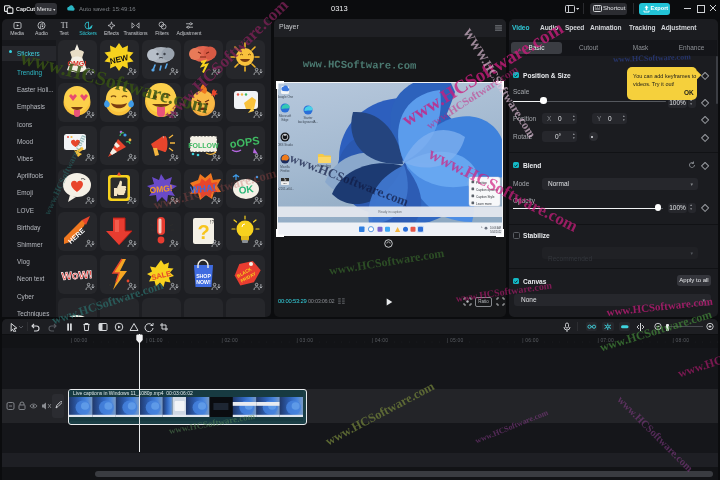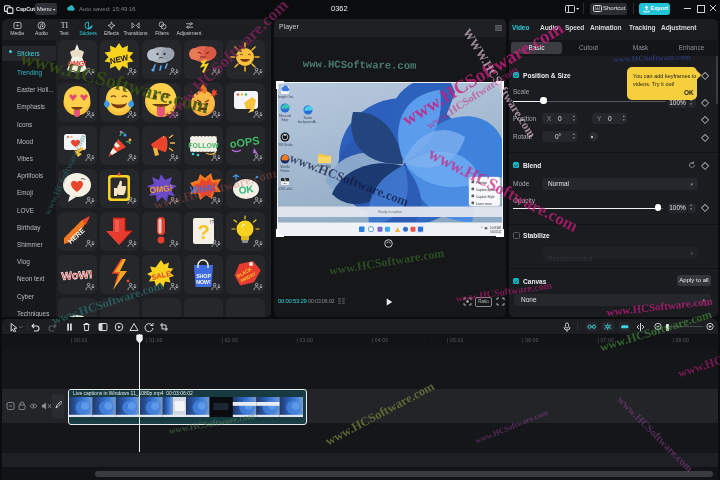--- a/index.html
+++ b/index.html
@@ -21,21 +21,21 @@
   <svg class="abs" style="left:4px;top:4.5px;" width="10" height="9" viewBox="0 0 10 9">
     <rect x="0.5" y="0.8" width="5.6" height="5.6" rx="1" fill="none" stroke="#e8eaec" stroke-width="1.1"></rect>
     <rect x="3.3" y="2.8" width="5.6" height="5.6" rx="1" fill="#0b0c0e" stroke="#e8eaec" stroke-width="1.1"></rect>
   </svg>
   <div class="abs" style="left:16px;top:5.5px;color:#e9eaec;font-size:5.4px;font-weight:bold;">CapCut</div>
   <div class="abs" style="left:35px;top:2.5px;width:22px;height:12px;background:#303136;border-radius:3px;color:#e6e7e9;font-size:6px;text-align:center;line-height:12px;">Menu <span style="font-size:4px;">▾</span></div>
   <svg class="abs" style="left:67px;top:5px;" width="8" height="7" viewBox="0 0 10 8">
     <path d="M2.5 6.5a2.3 2.3 0 0 1 0-4.6 3 3 0 0 1 5.8 1 2 2 0 0 1-.4 3.8z" fill="#2ab6c4"></path>
   </svg>
   <div class="abs" style="left:79px;top:5.5px;color:#7d8086;font-size:6px;">Auto saved: 15:49:16</div>
-  <div class="abs" style="left:331px;top:3.5px;color:#f0f1f3;font-size:7.5px;">0362</div>
+  <div class="abs" style="left:331px;top:3.5px;color:#f0f1f3;font-size:7.5px;">0313</div>
   <svg class="abs" style="left:565px;top:5px;" width="14" height="9" viewBox="0 0 14 9">
     <rect x="0.5" y="0.5" width="9" height="7" rx="1" fill="none" stroke="#c9cbd0" stroke-width="1"></rect>
     <line x1="3.5" y1="0.5" x2="3.5" y2="7.5" stroke="#c9cbd0" stroke-width="1"></line>
     <path d="M11 3l1.6 2 1.6-2z" fill="#c9cbd0"></path>
   </svg>
   <div class="abs" style="left:583px;top:3px;width:1px;height:11px;background:#2a2b2f;"></div>
   <div class="abs" style="left:590px;top:2.5px;width:37px;height:12px;background:#2b2c31;border-radius:3px;"></div>
   <svg class="abs" style="left:593px;top:5px;" width="9" height="7" viewBox="0 0 9 7">
       <rect x="0.5" y="0.5" width="8" height="6" rx="1" fill="none" stroke="#d6d8db" stroke-width="1"></rect>
       <path d="M2 2h1M4 2h1M6 2h1M2 4h5" stroke="#d6d8db" stroke-width="0.8"></path>

